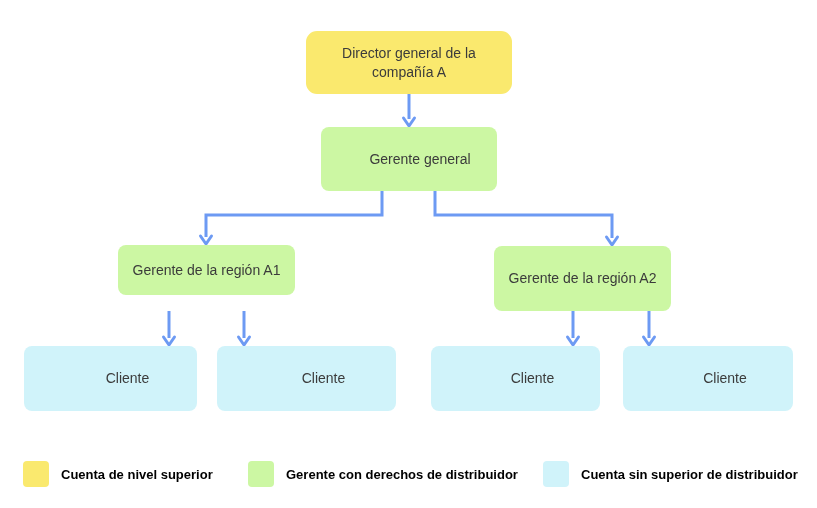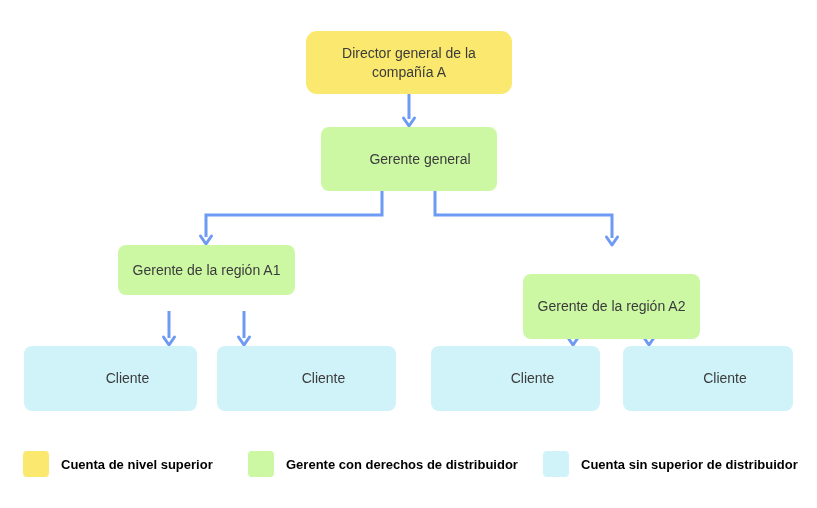--- a/index.html
+++ b/index.html
@@ -34,28 +34,28 @@
     padding:4px 10px;
     box-sizing:border-box;
   }
   .n-yellow{background:var(--nodeYellow,#fae96e);}
   .n-green{background:var(--nodeGreen,#ccf7a3);}
   .n-blue{background:var(--nodeBlue,#d0f3fa);padding-left:44px;}
 
   #node-director{left:306px;top:31px;width:206px;height:63px;border-radius:11px;}
   #node-gg{left:321px;top:127px;width:176px;height:64px;padding-left:32px;}
   #node-a1{left:118px;top:245px;width:177px;height:50px;}
-  #node-a2{left:523px;top:246px;width:177px;height:65px;margin-top:28px;}
+  #node-a2{left:494px;top:246px;width:177px;height:65px;}
   #node-c1{left:24px;top:346px;width:173px;height:65px;}
   #node-c2{left:217px;top:346px;width:179px;height:65px;}
   #node-c3{left:431px;top:346px;width:169px;height:65px;}
   #node-c4{left:623px;top:346px;width:170px;height:65px;}
 
   .legend-item{
-    position:absolute;top:451px;height:26px;
+    position:absolute;top:461px;height:26px;
     display:flex;align-items:center;justify-content:center;
   }
   #legend-item-1{left:23px;}
   #legend-item-2{left:248px;}
   #legend-item-3{left:543px;}
   .swatch{
     width:26px;height:26px;border-radius:4px;
     flex:0 0 auto;
   }
   .sw-yellow{background:var(--nodeYellow,#fae96e);}

